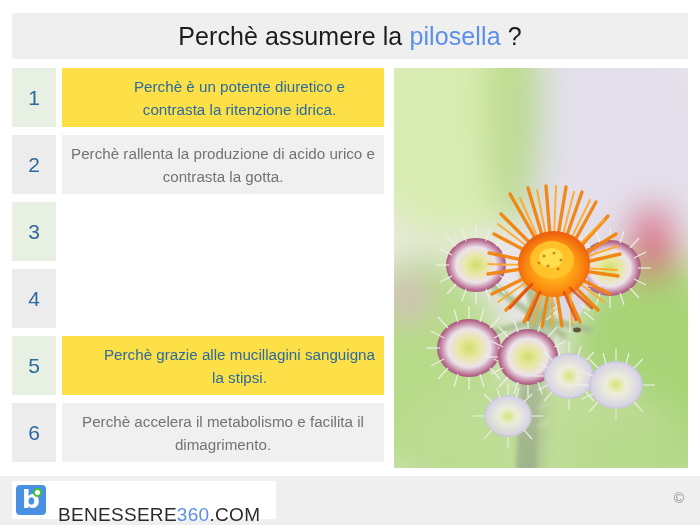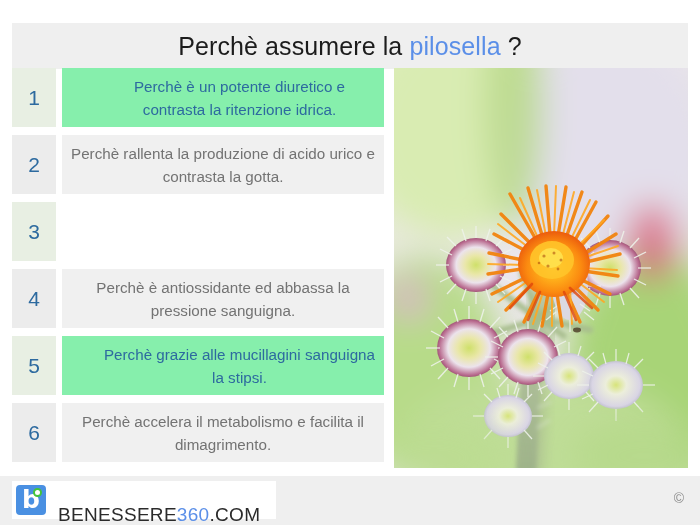--- a/index.html
+++ b/index.html
@@ -12,21 +12,21 @@
     background: #ffffff;
     font-family: "Liberation Sans", sans-serif;
     overflow: hidden;
     position: relative;
   }
 
   
   .title-bar {
     position: absolute;
     left: 12px;
-    top: 23px;
+    top: 13px;
     width: 676px;
     height: 46px;
     background: #efefef;
     display: flex;
     align-items: center;
     justify-content: center;
     box-sizing: border-box;
   }
   .title-text {
     font-size: 25px;
@@ -88,21 +88,21 @@
     font-size: 15.2px;
     line-height: 23px;
   }
 
   
   .style-green .num-box {
     background: #e8efe3;
     color: #2d6a9f;
   }
   .style-green .txt-box {
-    background: #86efac;
+    background: #fde047;
     color: #2d6a9f;
     padding-left: 41px;
   }
   
   .style-gray .num-box {
     background: #ececec;
     color: #2d6a9f;
   }
   .style-gray .txt-box {
     background: #f0f0f0;
@@ -212,21 +212,20 @@
     <div class="num-box">2</div>
     <div class="txt-box">Perchè rallenta la produzione di acido urico e contrasta la gotta.</div>
   </div>
 
   <div class="row row-2 style-green">
     <div class="num-box">3</div>
   </div>
 
   <div class="row row-3 style-gray">
     <div class="num-box">4</div>
-    <div class="txt-box">Perchè è antiossidante ed abbassa la pressione sanguigna.</div>
   </div>
 
   <div class="row row-4 style-green">
     <div class="num-box">5</div>
     <div class="txt-box">Perchè grazie alle mucillagini sanguigna la stipsi.</div>
   </div>
 
   <div class="row row-5 style-gray">
     <div class="num-box">6</div>
     <div class="txt-box">Perchè accelera il metabolismo e facilita il dimagrimento.</div>

